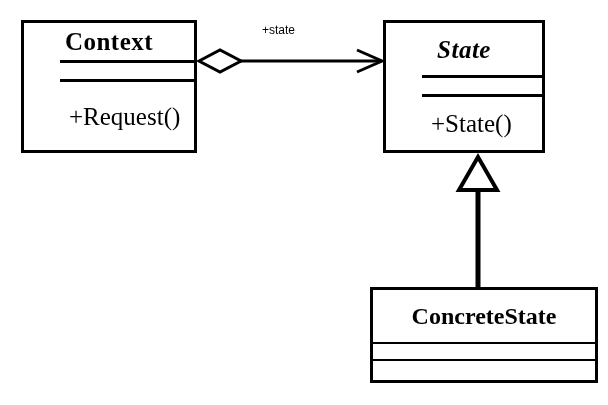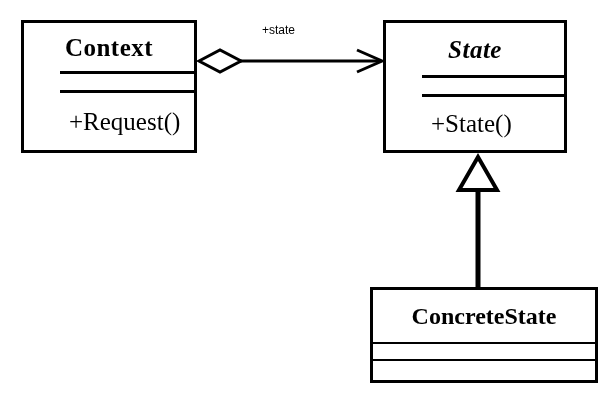--- a/index.html
+++ b/index.html
@@ -65,24 +65,24 @@
   .member {
     font-family: "Liberation Serif", "DejaVu Serif", serif;
     font-weight: normal;
     font-size: 25px;
     color: #000000;
     line-height: 1;
   }
 
   
   #class-context     { left: 21px;  top: 20px;  width: 176px; height: 133px; }
-  #class-state       { left: 383px; top: 20px;  width: 184px; height: 133px; }
+  #class-state       { left: 383px; top: 20px;  width: 162px; height: 133px; }
   #class-concrete    { left: 370px; top: 287px; width: 228px; height: 96px; }
 
-  #class-context .name-compartment  { height: 48px; }
+  #class-context .name-compartment  { height: 37px; }
   #class-context .empty-compartment { height: 19px; }
   #class-context .members-compartment { flex: 1; }
 
   #class-state .name-compartment  { height: 52px; }
   #class-state .empty-compartment { height: 19px; }
   #class-state .members-compartment { flex: 1; }
 
   #class-concrete .name-compartment  { height: 52px; }
   #class-concrete .empty-compartment { height: 17px; }
   #class-concrete .empty-compartment-2 { flex: 1; }

